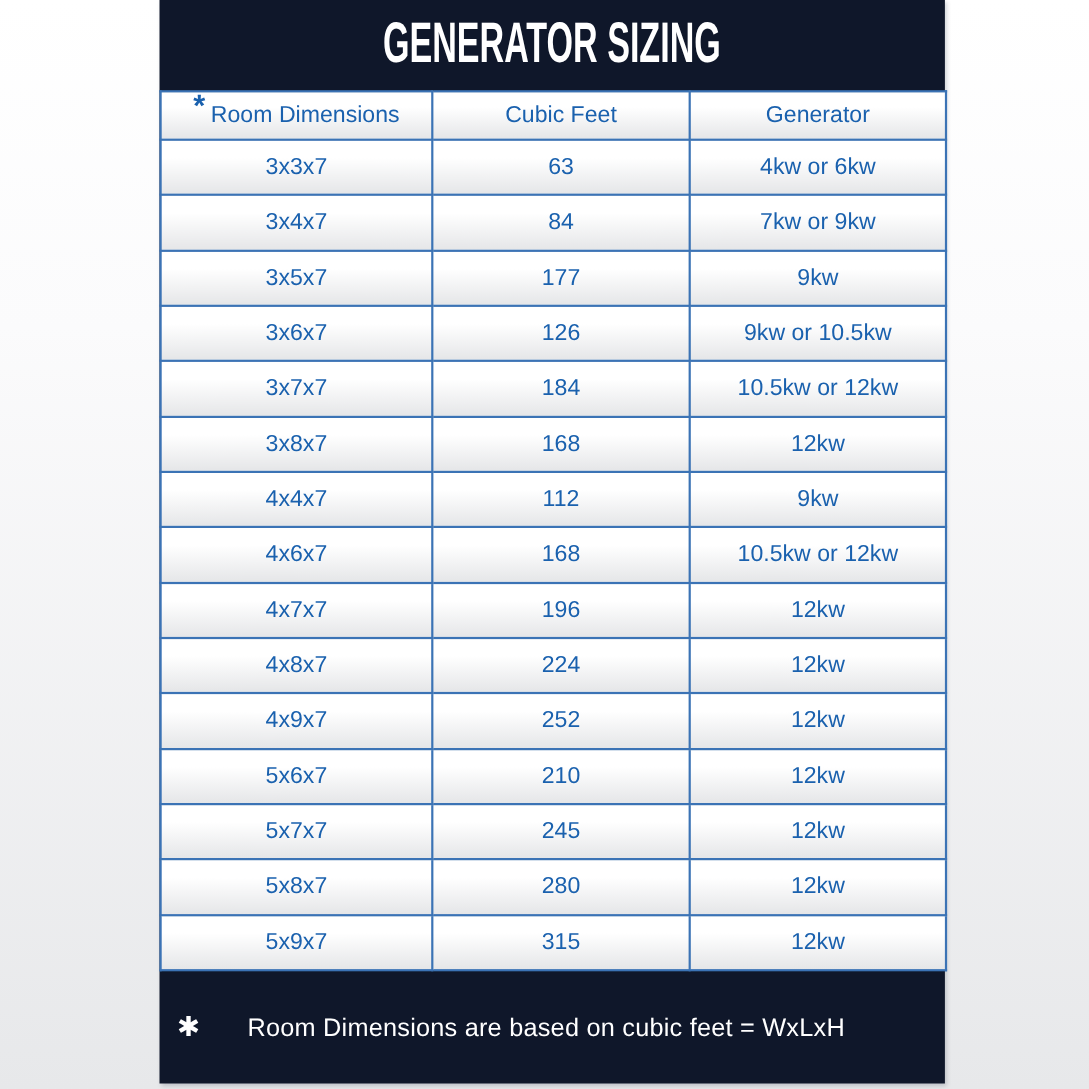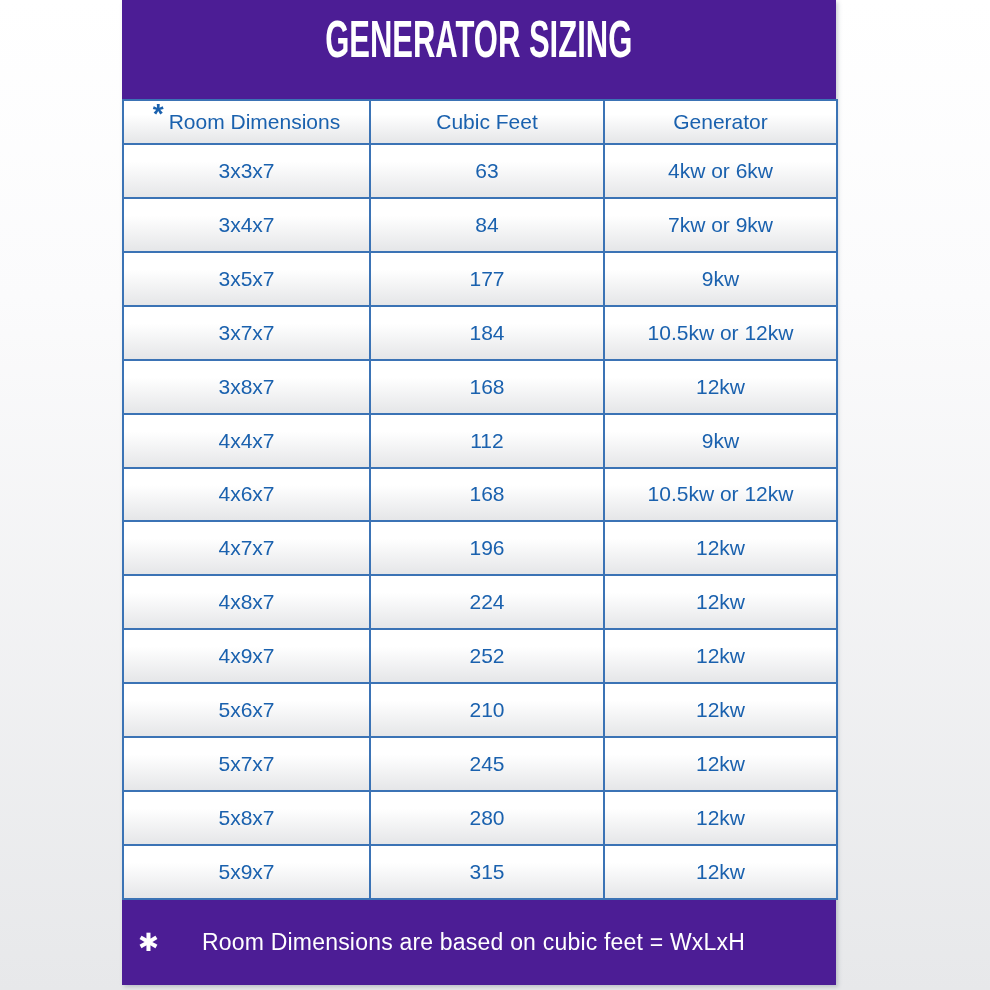--- a/index.html
+++ b/index.html
@@ -13,25 +13,25 @@
     background: linear-gradient(180deg, #ffffff 0%, #fbfbfc 30%, #e7e8ea 100%);
     font-family: "Liberation Sans", sans-serif;
   }
   .page {
     position: relative;
     width: 990px;
     height: 990px;
   }
   .panel {
     position: absolute;
-    left: 122px;
+    left: 145px;
     top: 0;
     width: 714px;
     height: 985px;
-    background: #4c1d95;
+    background: #0f172a;
     display: flex;
     flex-direction: column;
     box-shadow: 2px 2px 4px rgba(60, 70, 90, 0.25);
   }
   .title-band {
     height: 82px;
     flex: 0 0 82px;
     display: flex;
     align-items: center;
     justify-content: center;
@@ -47,21 +47,20 @@
     transform: scale(0.62, 1.04);
     transform-origin: center center;
     padding-bottom: 4px;
   }
   table.sizing {
     width: 714px;
     height: 801px;
     flex: 0 0 801px;
     border-collapse: collapse;
     table-layout: fixed;
-    margin-top: 17px;
   }
   table.sizing col.c1 { width: 247px; }
   table.sizing col.c2 { width: 234px; }
   table.sizing col.c3 { width: 233px; }
   table.sizing th,
   table.sizing td {
     border: 2px solid #3b73b5;
     background: linear-gradient(180deg, #ffffff 32%, #e5e6e8 100%);
     color: #1a61ae;
     font-size: 21px;
@@ -131,20 +130,25 @@
             <td>3x4x7</td>
             <td>84</td>
             <td>7kw or 9kw</td>
           </tr>
           <tr>
             <td>3x5x7</td>
             <td>177</td>
             <td>9kw</td>
           </tr>
           <tr>
+            <td>3x6x7</td>
+            <td>126</td>
+            <td>9kw or 10.5kw</td>
+          </tr>
+          <tr>
             <td>3x7x7</td>
             <td>184</td>
             <td>10.5kw or 12kw</td>
           </tr>
           <tr>
             <td>3x8x7</td>
             <td>168</td>
             <td>12kw</td>
           </tr>
           <tr>

